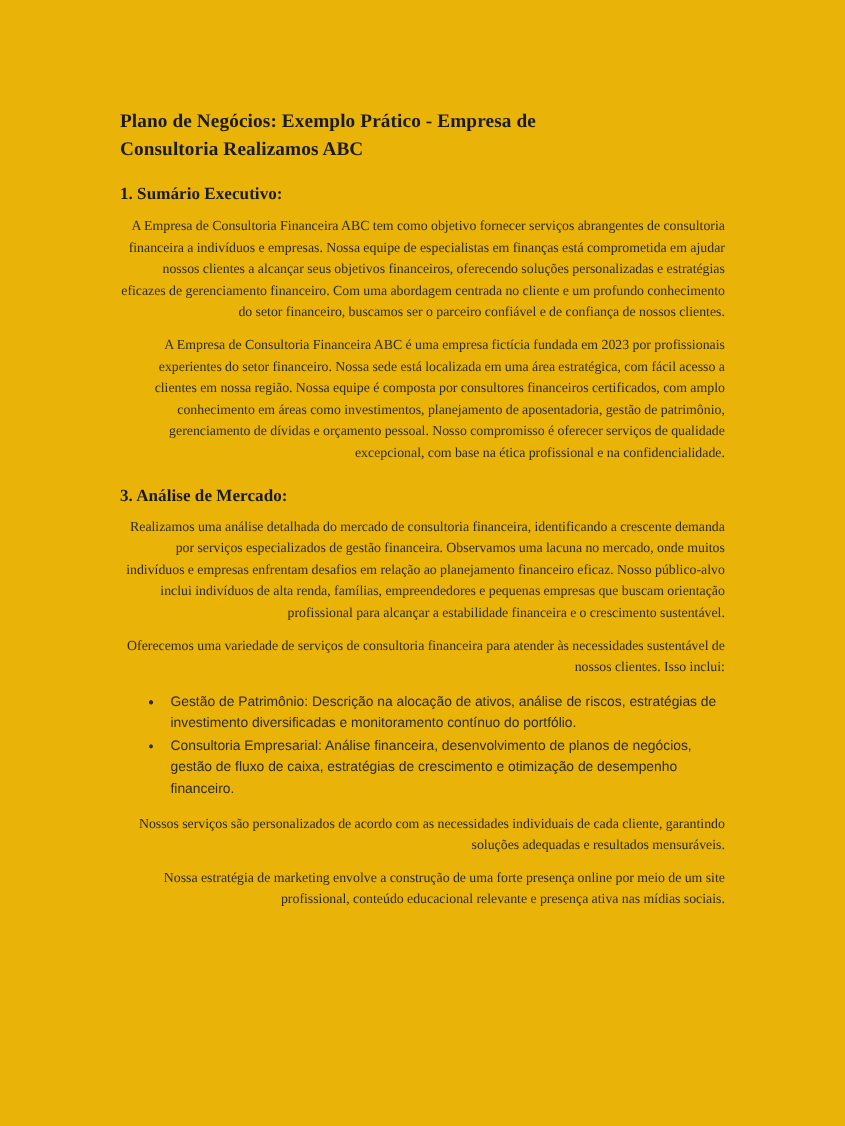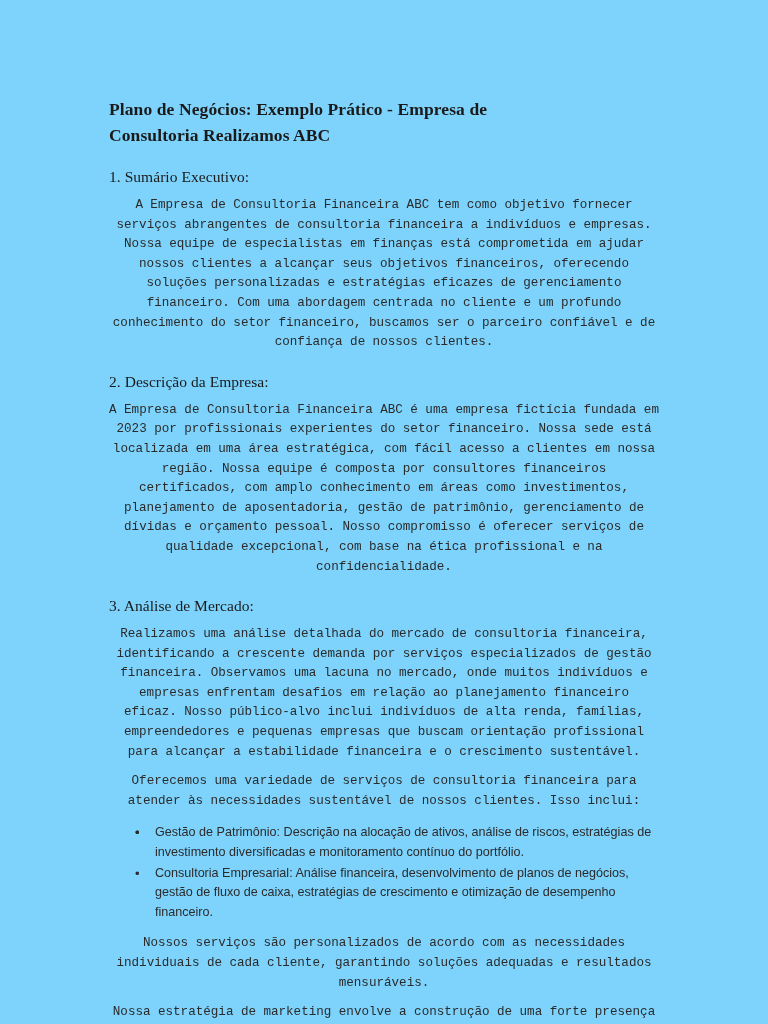--- a/index.html
+++ b/index.html
@@ -6,21 +6,21 @@
   html, body {
     margin: 0;
     padding: 0;
     background: #ffffff;
   }
 
   .page {
     position: relative;
     width: 768px;
     height: 1024px;
-    background: #7dd3fc;
+    background: #eab308;
     overflow: hidden;
     box-sizing: border-box;
   }
 
   .content {
     position: absolute;
     left: 109px;
     top: 96px;
     width: 550px;
   }
@@ -32,36 +32,36 @@
     font-size: 17.5px;
     line-height: 26px;
     color: #1a1a1a;
     margin: 0 0 6px 0;
     letter-spacing: 0.1px;
   }
 
   
   .section-heading {
     font-family: "Liberation Serif", "DejaVu Serif", serif;
-    font-weight: 400;
+    font-weight: 700;
     font-size: 15.5px;
     line-height: 21px;
     color: #1a1a1a;
     margin: 18px 0 9px 0;
     letter-spacing: 0.05px;
   }
 
   
   .body-text {
-    font-family: Liberation Mono, monospace;
+    font-family: Liberation Serif, serif;
     font-size: 12.6px;
     line-height: 19.6px;
     color: #2b2b2b;
     margin: 0 0 10px 0;
-    text-align: center;
+    text-align: right;
     letter-spacing: -0.01px;
     word-spacing: -0.1px;
   }
 
   .body-text:last-child {
     margin-bottom: 0;
   }
 
   
   .bullet-list {
@@ -97,21 +97,20 @@
   <div class="content">
 
     <h1 class="doc-title">
       <span>Plano de Negócios: Exemplo Prático - Empresa de</span><br>
       <span>Consultoria Realizamos ABC</span>
     </h1>
 
     <h2 class="section-heading">1. Sumário Executivo:</h2>
     <p class="body-text">A Empresa de Consultoria Financeira ABC tem como objetivo fornecer serviços abrangentes de consultoria financeira a indivíduos e empresas. Nossa equipe de especialistas em finanças está comprometida em ajudar nossos clientes a alcançar seus objetivos financeiros, oferecendo soluções personalizadas e estratégias eficazes de gerenciamento financeiro. Com uma abordagem centrada no cliente e um profundo conhecimento do setor financeiro, buscamos ser o parceiro confiável e de confiança de nossos clientes.</p>
 
-    <h2 class="section-heading">2. Descrição da Empresa:</h2>
     <p class="body-text">A Empresa de Consultoria Financeira ABC é uma empresa fictícia fundada em 2023 por profissionais experientes do setor financeiro. Nossa sede está localizada em uma área estratégica, com fácil acesso a clientes em nossa região. Nossa equipe é composta por consultores financeiros certificados, com amplo conhecimento em áreas como investimentos, planejamento de aposentadoria, gestão de patrimônio, gerenciamento de dívidas e orçamento pessoal. Nosso compromisso é oferecer serviços de qualidade excepcional, com base na ética profissional e na confidencialidade.</p>
 
     <h2 class="section-heading">3. Análise de Mercado:</h2>
     <p class="body-text">Realizamos uma análise detalhada do mercado de consultoria financeira, identificando a crescente demanda por serviços especializados de gestão financeira. Observamos uma lacuna no mercado, onde muitos indivíduos e empresas enfrentam desafios em relação ao planejamento financeiro eficaz. Nosso público-alvo inclui indivíduos de alta renda, famílias, empreendedores e pequenas empresas que buscam orientação profissional para alcançar a estabilidade financeira e o crescimento sustentável.</p>
 
     <p class="body-text">Oferecemos uma variedade de serviços de consultoria financeira para atender às necessidades sustentável de nossos clientes. Isso inclui:</p>
 
     <ul class="bullet-list">
       <li class="bullet-item">
         <span class="marker">•</span>

